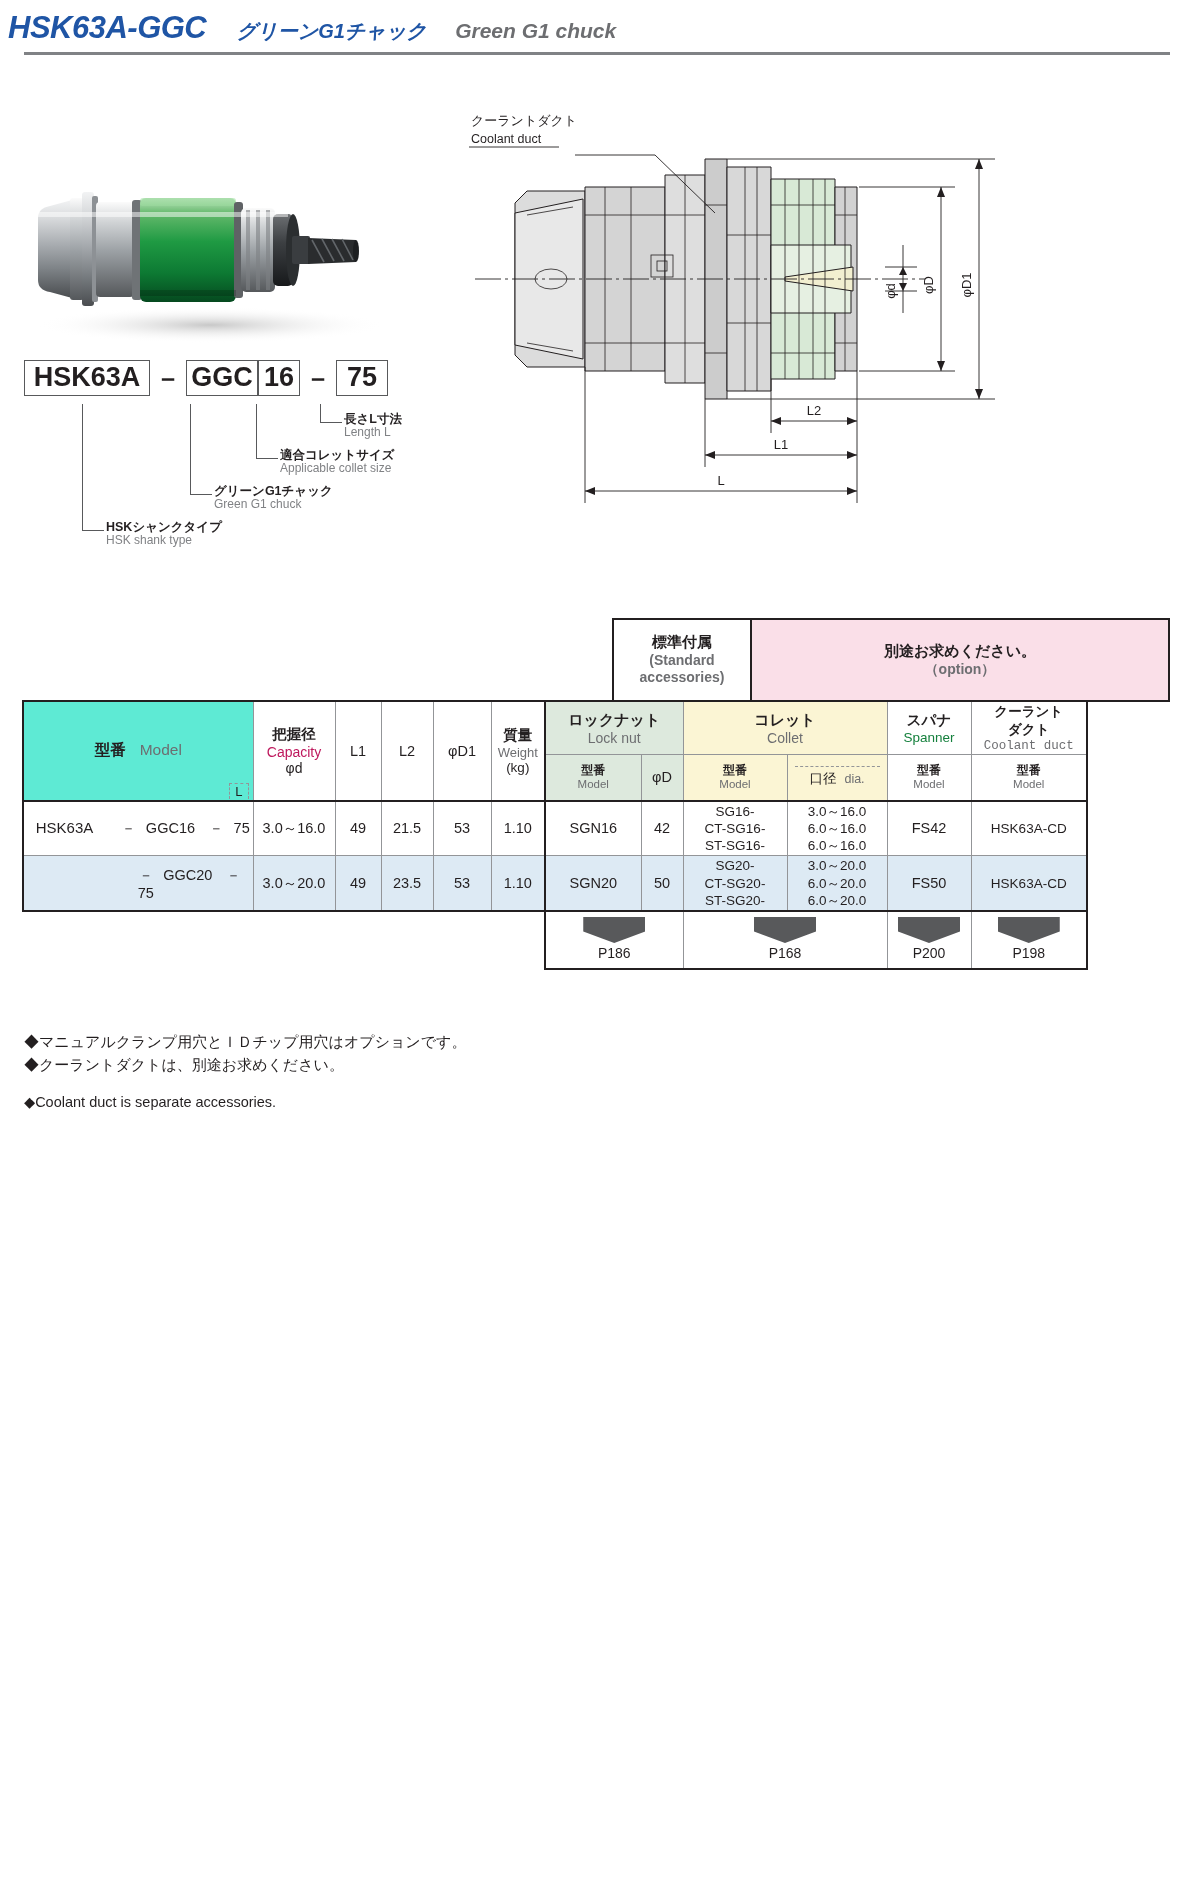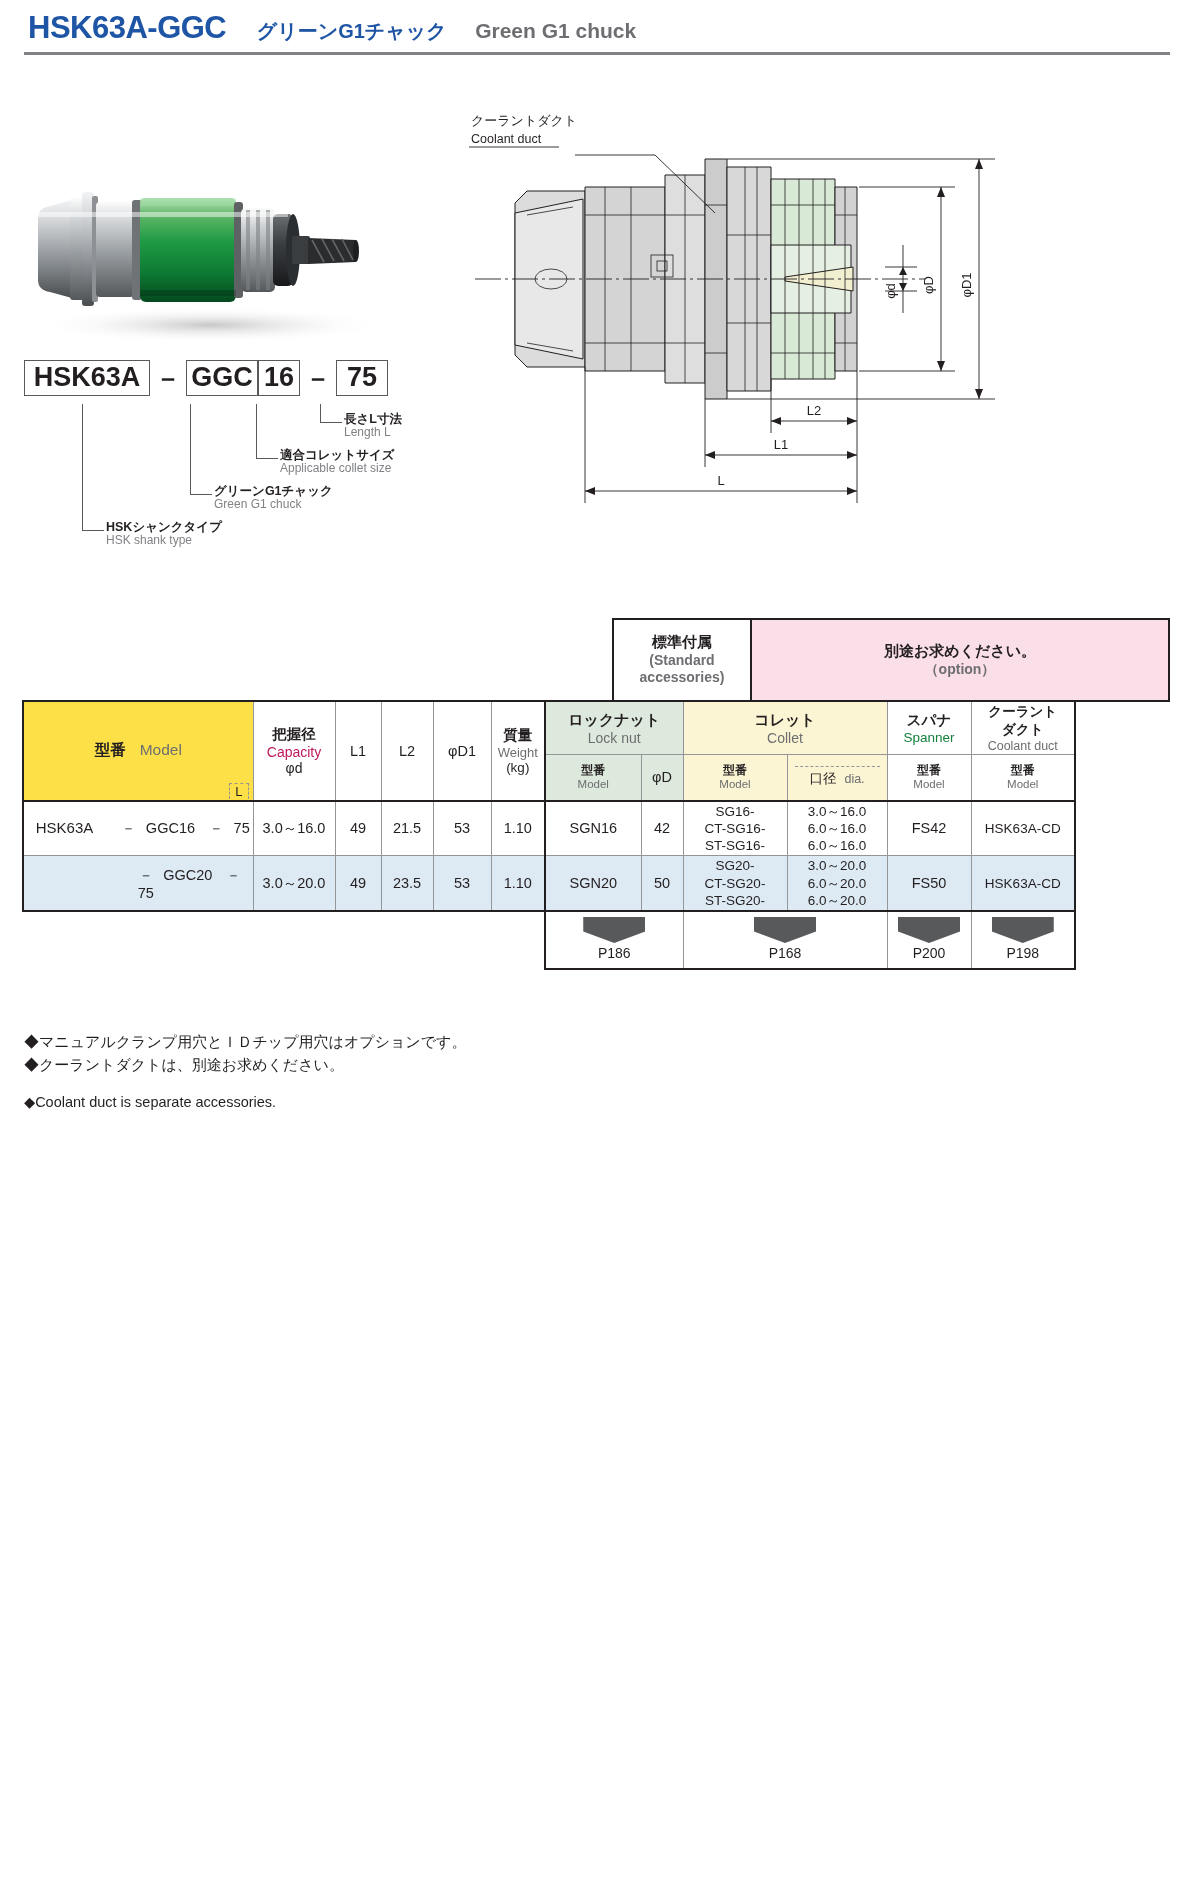--- a/index.html
+++ b/index.html
@@ -6,21 +6,21 @@
   html, body { margin:0; padding:0; }
   body {
     width:1194px; height:1880px;
     background:#ffffff;
     font-family:"Liberation Sans", sans-serif;
     color:#231f20;
     position:relative;
     overflow:hidden;
   }
   
-  #header { position:absolute; left:28px; top:10px; width:1146px; height:44px; }
+  #header { position:absolute; left:8px; top:10px; width:1146px; height:44px;font-style:italic; }
   #header .main-title {
     font-size:31px; font-weight:bold; color:#1f55a5; letter-spacing:-0.5px;
     display:inline-block; vertical-align:baseline;
   }
   #header .jp-title {
     font-size:20px; font-weight:bold; color:#1f55a5;
     display:inline-block; vertical-align:baseline; margin-left:26px;
   }
   #header .en-title {
     font-size:21px; font-weight:bold; color:#6d6e71;
@@ -79,21 +79,21 @@
     border:1px solid #939598; text-align:center; vertical-align:middle;
     font-size:14.5px; color:#231f20;
   }
   .thick-top { border-top:2.5px solid #231f20 !important; }
   .thick-bot { border-bottom:2.5px solid #231f20 !important; }
   .thick-left { border-left:2.5px solid #231f20 !important; }
   .thick-right { border-right:2.5px solid #231f20 !important; }
   .no-left { border-left:none !important; }
   .no-right { border-right:none !important; }
   .no-bot { border-bottom:none !important; }
-  .hdr-gray { background:#fde047; }
+  .hdr-gray { background:#5eead4; }
   .hdr-green { background:#dde9dd; }
   .hdr-yellow { background:#fbf5d4; }
   .hdr-white { background:#ffffff; }
   .row-blue { background:#ddeaf4; }
   .row-white { background:#ffffff; }
 
   .cell-model { text-align:left; padding-left:10px; }
 
   
   .pagetab { position:relative; width:100%; height:46px; background:#ffffff; }
@@ -390,21 +390,21 @@
       <div style="font-size:14px;color:#6d6e71;">Lock nut</div>
     </td>
     <td colspan="2" class="hdr-yellow thick-top" style="width:204px;">
       <div style="font-size:15px;font-weight:bold;">コレット</div>
       <div style="font-size:14px;color:#6d6e71;">Collet</div>
     </td>
     <td class="hdr-white thick-top" style="width:84px;">
       <div style="font-size:14.5px;font-weight:bold;">スパナ</div>
       <div style="font-size:13.5px;color:#15803d;">Spanner</div>
     </td>
-    <td class="hdr-white thick-top thick-right" style="width:104px;">
+    <td class="hdr-white thick-top thick-right" style="width:116px;font-family:Liberation Mono, monospace;">
       <div style="font-size:13.5px;font-weight:bold;">クーラント</div>
       <div style="font-size:13.5px;font-weight:bold;">ダクト</div>
       <div style="font-size:12.5px;color:#6d6e71;">Coolant duct</div>
     </td>
   </tr>
 
   <tr>
     <td class="hdr-green thick-left" style="width:96px;height:46px;">
       <div class="h-jp-xs" style="font-weight:bold;">型番</div>
       <div class="h-en-xs">Model</div>

